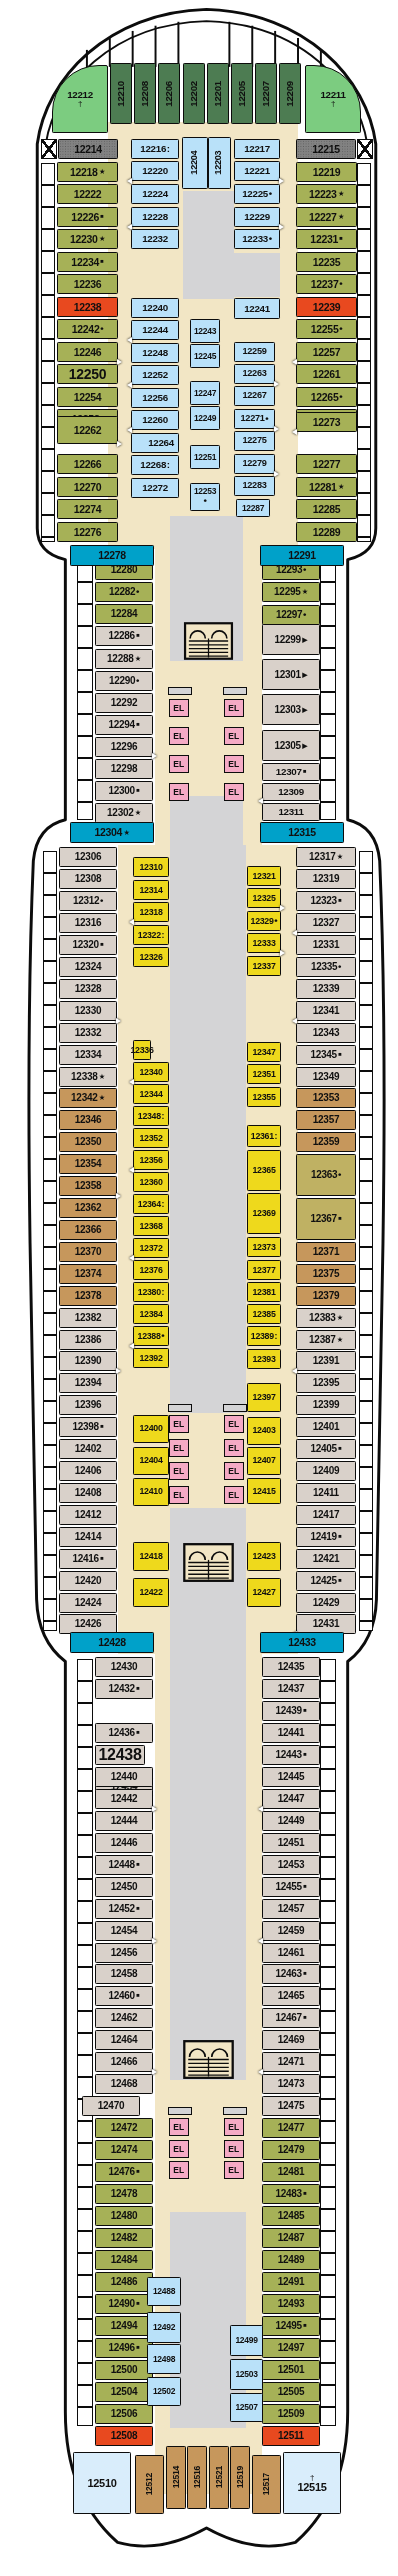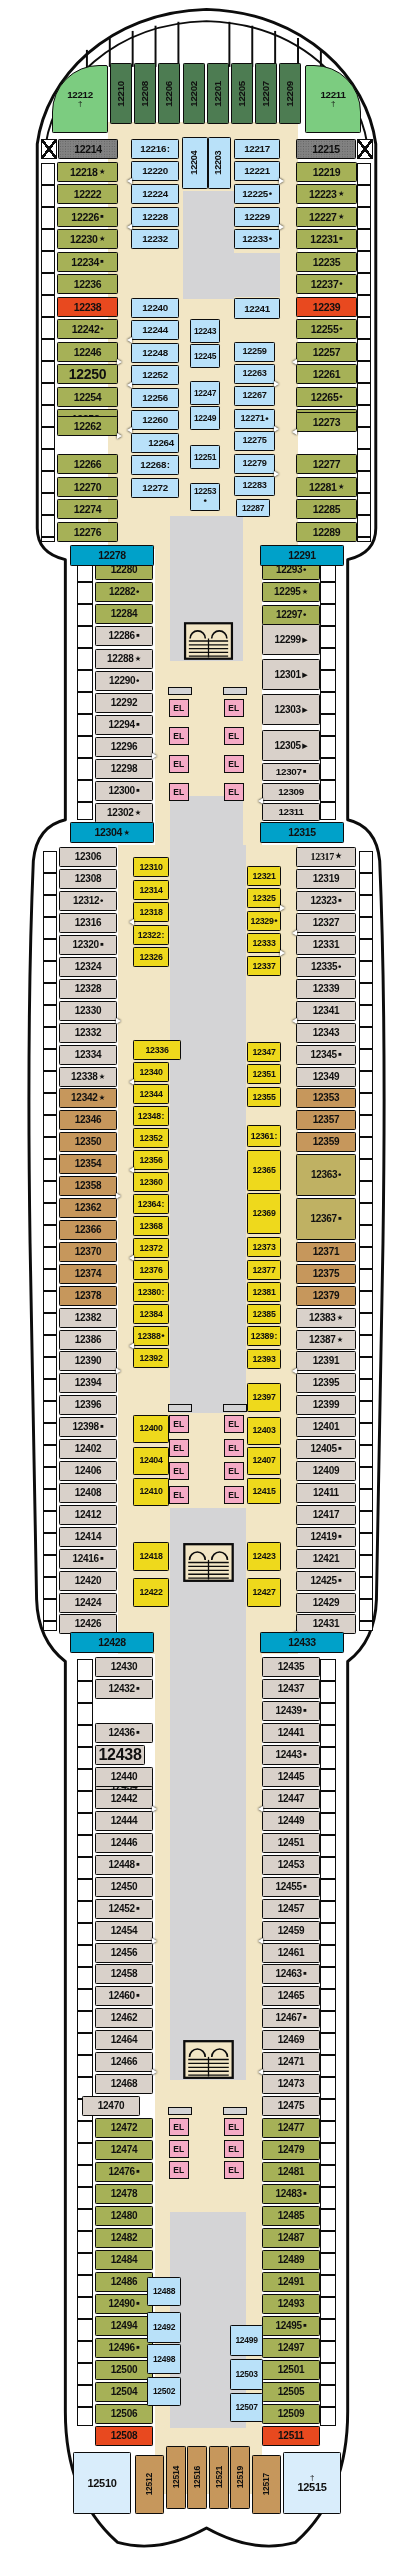--- a/index.html
+++ b/index.html
@@ -256,21 +256,21 @@
       <span class="lab">
         <span class="num">12254</span>
       </span>
     </div>
     <div class="cab c-ol" style="left: 57px; top: 409px; width: 61px; height: 20px; font-size: 10.5px;">
       <span class="lab">
         <span class="num">12258</span>
         <span class="sym s-bu">•</span>
       </span>
     </div>
-    <div class="cab c-ol" style="left: 57px; top: 416px; width: 61px; height: 20px; font-size: 10.5px; align-items: center;">
+    <div class="cab c-ol" style="left: 57px; top: 416px; width: 61px; height: 28px; font-size: 10.5px; align-items: center;">
       <span class="lab">
         <span class="num">12262</span>
       </span>
       <div class="tri tri-r"></div>
     </div>
     <div class="cab c-ol" style="left: 57px; top: 454px; width: 61px; height: 20px; font-size: 10.5px;">
       <span class="lab">
         <span class="num">12266</span>
       </span>
     </div>
@@ -868,21 +868,21 @@
     <div class="cab c-tn" style="left: 59px; top: 1593px; width: 58px; height: 20px; font-size: 10px;">
       <span class="lab">
         <span class="num">12424</span>
       </span>
     </div>
     <div class="cab c-tn" style="left: 59px; top: 1614px; width: 58px; height: 20px; font-size: 10px;">
       <span class="lab">
         <span class="num">12426</span>
       </span>
     </div>
-    <div class="cab c-tn" style="left: 296px; top: 847px; width: 60px; height: 20px; font-size: 10px; font-family: Liberation Serif, serif;">
+    <div class="cab c-tn" style="left: 296px; top: 847px; width: 60px; height: 20px; font-size: 10px;">
       <span class="lab">
         <span class="num">12317</span>
         <span class="sym s-st">★</span>
       </span>
     </div>
     <div class="cab c-tn" style="left: 296px; top: 869px; width: 60px; height: 20px; font-size: 10px;">
       <span class="lab">
         <span class="num">12319</span>
       </span>
     </div>
@@ -1080,21 +1080,21 @@
       <span class="lab">
         <span class="num">12322</span>
         <span class="sym s-co">:</span>
       </span>
     </div>
     <div class="cab c-yw" style="left: 133px; top: 947px; width: 36px; height: 20px; font-size: 8.8px;">
       <span class="lab">
         <span class="num">12326</span>
       </span>
     </div>
-    <div class="cab c-yw" style="left: 133px; top: 1040px; width: 48px; height: 20px; font-size: 8.8px;">
+    <div class="cab c-yw" style="left: 133px; top: 1040px; width: 18px; height: 20px; font-size: 8.8px;">
       <span class="lab">
         <span class="num">12336</span>
       </span>
     </div>
     <div class="cab c-yw" style="left: 133px; top: 1062px; width: 36px; height: 20px; font-size: 8.8px;">
       <span class="lab">
         <span class="num">12340</span>
       </span>
       <div class="tri tri-l"></div>
     </div>

